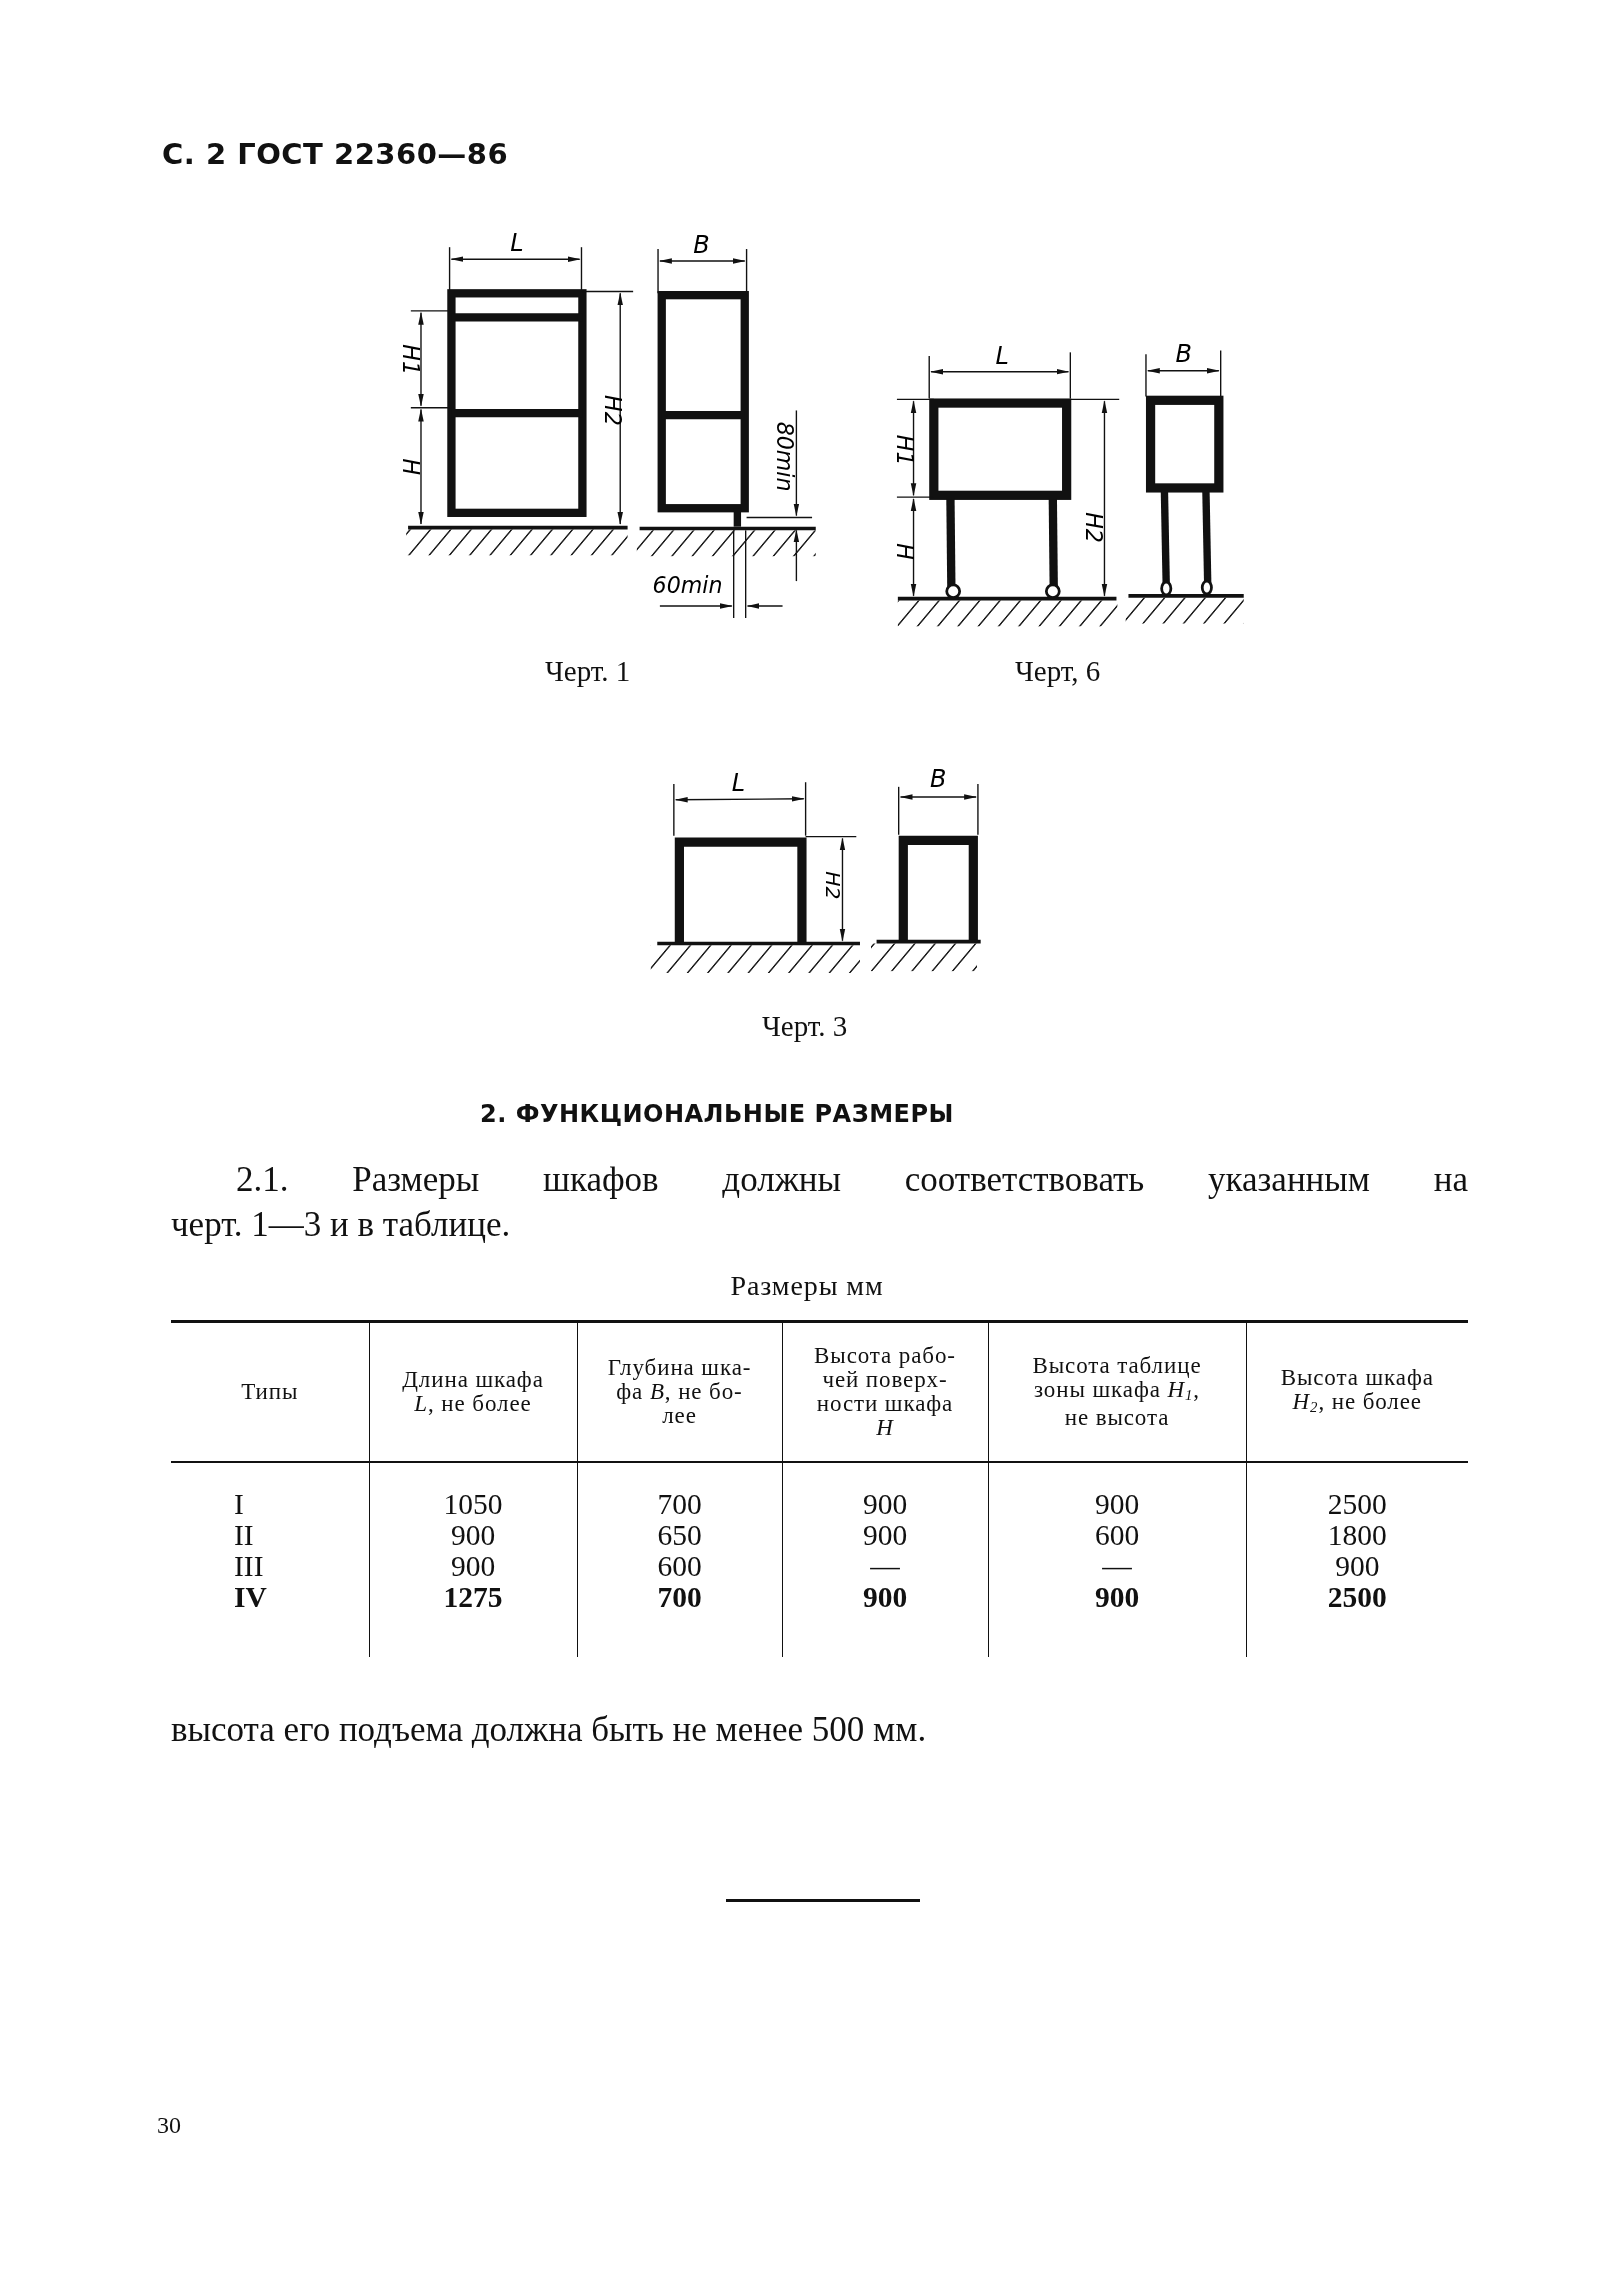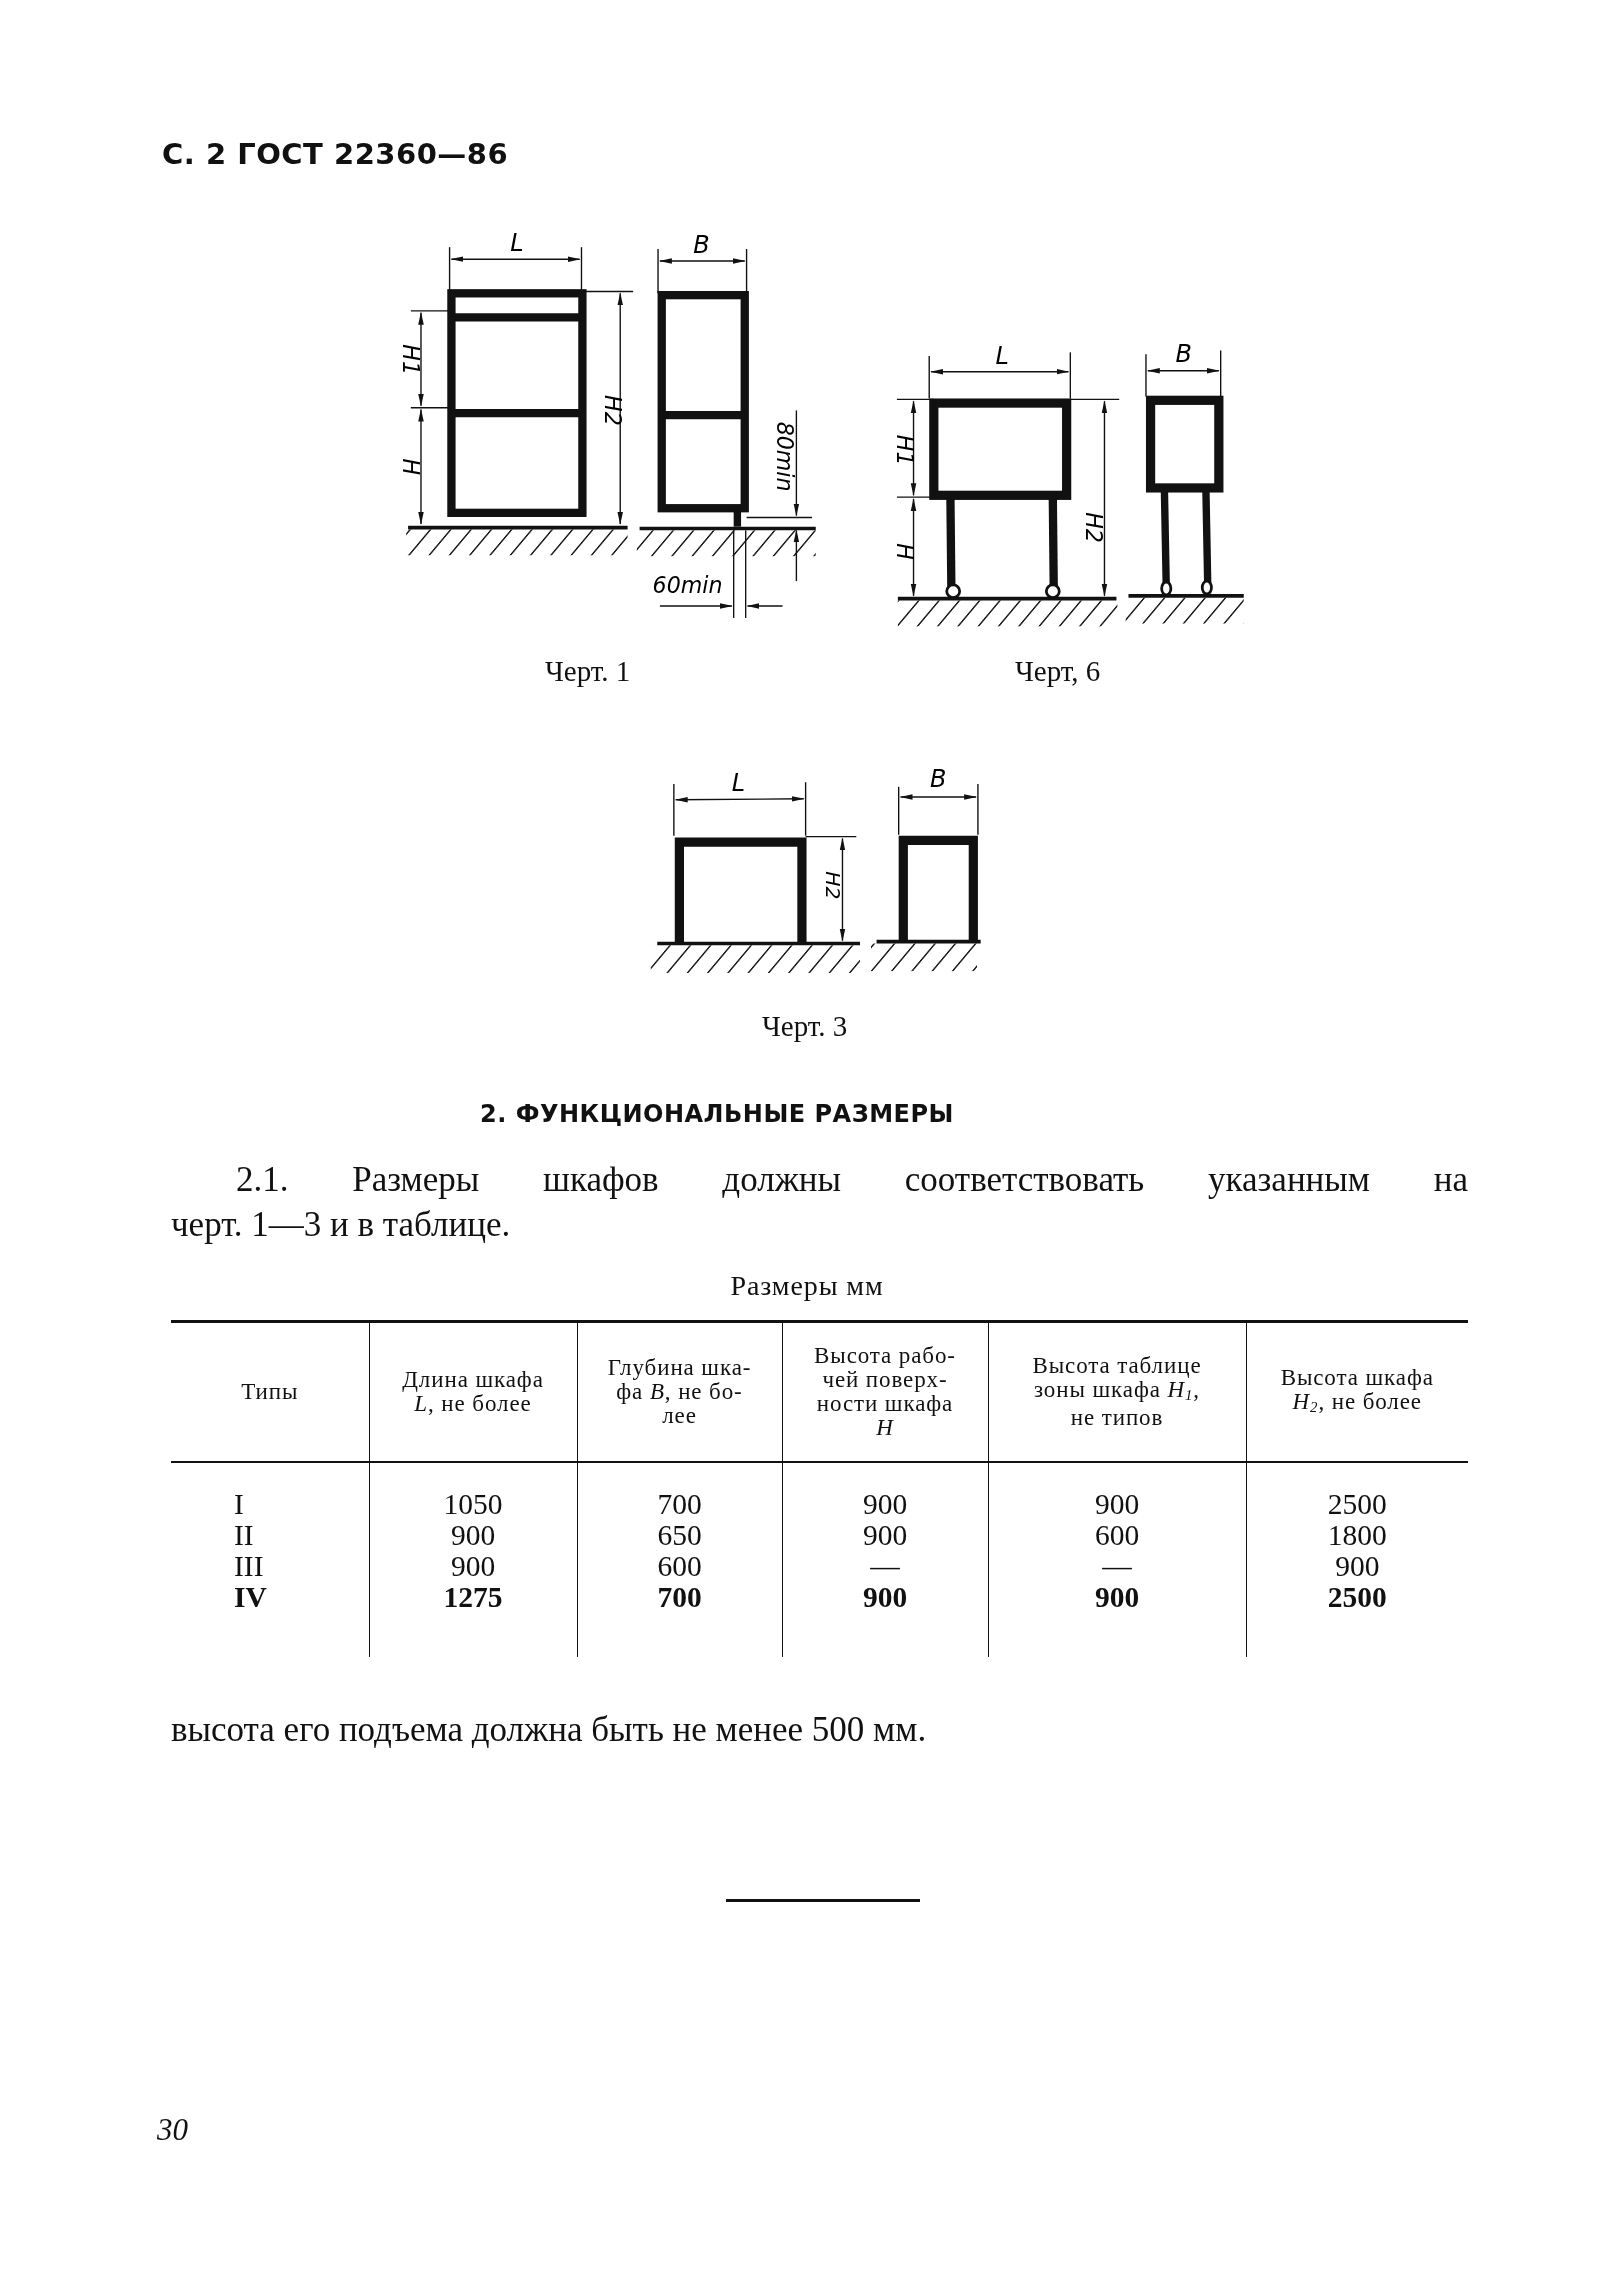--- a/index.html
+++ b/index.html
@@ -19,21 +19,21 @@
     table.dims th { font-weight: normal; height: 138px; padding: 0 3.7px; line-height: 24px; letter-spacing: 0.9px; vertical-align: middle; text-align: center; border-left: 1.8px solid #111; }
     table.dims th:first-child { border-left: none; }
     table.dims td { border-left: 1.8px solid #111; vertical-align: top; padding: 0; font-size: 29.5px; line-height: 31px; text-align: center; }
     table.dims td:first-child { border-left: none; text-align: left; padding-left: 63px; }
     table.dims tbody tr:first-child td { padding-top: 26px; }
     table.dims tbody tr:last-child td { padding-bottom: 44px; font-weight: bold; }
     .hdr-bold { font-weight: bold; }
     .sub { font-size: 14.8px; vertical-align: -2.8px; font-style: italic; }
     .it { font-style: italic; }
     .end-rule { left: 726px; top: 1899px; width: 194px; height: 2.8px; background: #111; }
-    .page-num { left: 157px; top: 2112px; font-size: 31px; font-style: italic; }
+    .page-num { left: 157px; top: 2112px; font-size: 24px; }
   </style>
 </head>
 <body>
 
 <div class="abs page-header">С. 2 ГОСТ 22360—86</div>
 
 <svg class="fig" style="left:0;top:0" width="1614" height="701" viewBox="0 0 1749 760">
   <defs>
     <pattern id="hatch" width="22" height="40" patternUnits="userSpaceOnUse" patternTransform="skewX(-40)">
       <line x1="2" y1="0" x2="2" y2="40" stroke="#111" stroke-width="2"></line>
@@ -196,21 +196,21 @@
         </th>
         <th>
           <span>Высота рабо-</span><br>
           <span>чей поверх-</span><br>
           <span>ности шкафа</span><br>
           <span class="it">H</span>
         </th>
         <th class="hdr-bold">
           <span>Высота таблице</span><br>
           <span>зоны шкафа </span><span class="it">H</span><span class="sub">1</span><span>,</span><br>
-          <span>не типов</span>
+          <span>не высота</span>
         </th>
         <th class="hdr-bold">
           <span>Высота шкафа</span><br>
           <span class="it">H</span><span class="sub">2</span><span>, не более</span>
         </th>
       </tr>
     </thead>
     <tbody>
       <tr>
         <td>I</td>

